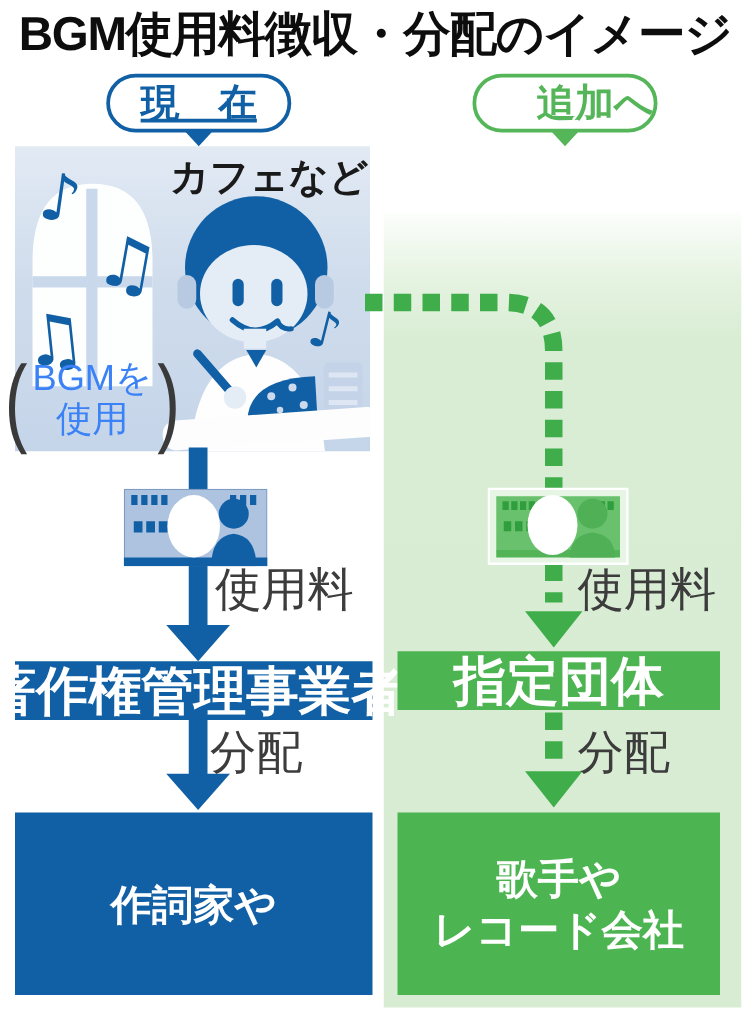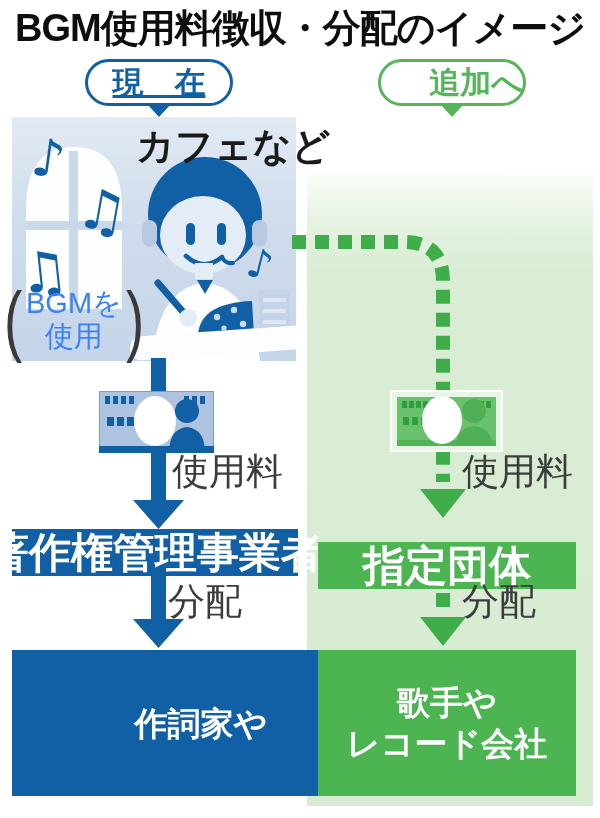--- a/index.html
+++ b/index.html
@@ -43,21 +43,21 @@
     background:linear-gradient(180deg,#fcfefc 0%,#e6f3e2 8%,#d9edd4 16%,#d7ecd2 100%);
   }
 
   
   .cafe-box{
     left:12px;top:117px;width:284px;height:244px;z-index:2;
     background:linear-gradient(180deg,#e2eaf4 0%,#cfdcec 45%,#c5d5e9 100%);
   }
   .cafe-caption{
     position:absolute;left:124px;top:4px;
-    font-size:38px;font-weight:600;color:#1a1a1a;white-space:nowrap;
+    font-size:31px;font-weight:600;color:#1a1a1a;white-space:nowrap;
   }
 
   
   .bgm-note{
     left:0px;top:285px;z-index:6;
     display:flex;align-items:center;color:#333;
   }
   .bgm-note .paren{
     font-size:78px;font-weight:100;line-height:70px;
     transform:scaleX(.7);color:#3a3a3a;
@@ -81,29 +81,29 @@
   .fee-right{left:462px;top:452px;}
   .dist-left{left:168px;top:582px;}
   .dist-right{left:462px;top:582px;}
 
   
   .banner{
     height:47px;z-index:5;color:#fff;font-weight:bold;font-size:42px;
     display:flex;align-items:center;justify-content:center;white-space:nowrap;
   }
   .banner.blue{left:12px;top:529px;width:286px;background:var(--blue);}
-  .banner.green{left:318px;top:521px;width:258px;background:var(--green);margin-top:21px;}
+  .banner.green{left:318px;top:521px;width:258px;background:var(--green);}
 
   
   .big-box{
     top:650px;height:146px;z-index:5;color:#fff;font-weight:bold;font-size:33px;
     display:flex;flex-direction:column;align-items:center;justify-content:center;
     line-height:41px;text-align:center;
   }
-  .big-box.blue{left:12px;width:286px;background:var(--blue);padding-left:46px;}
+  .big-box.blue{left:12px;width:286px;background:var(--blue);}
   .big-box.green{left:318px;width:258px;background:var(--green);}
 </style>
 </head>
 <body>
 
 <div class="abs title">BGM使用料徴収・分配のイメージ</div>
 
 <div class="abs pill blue">
   <span>現　在</span>
 </div>

